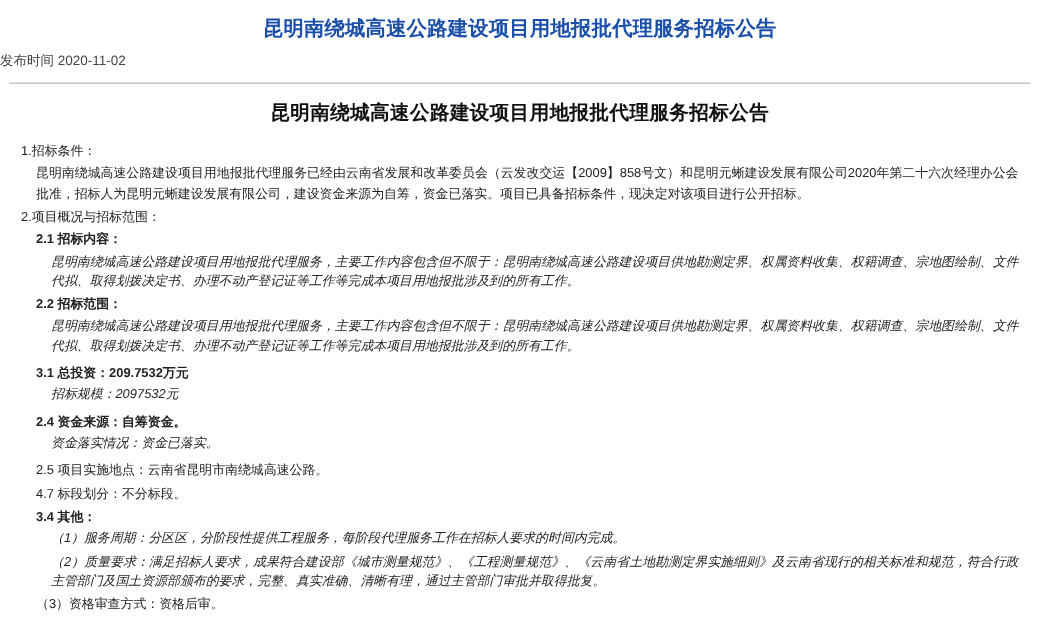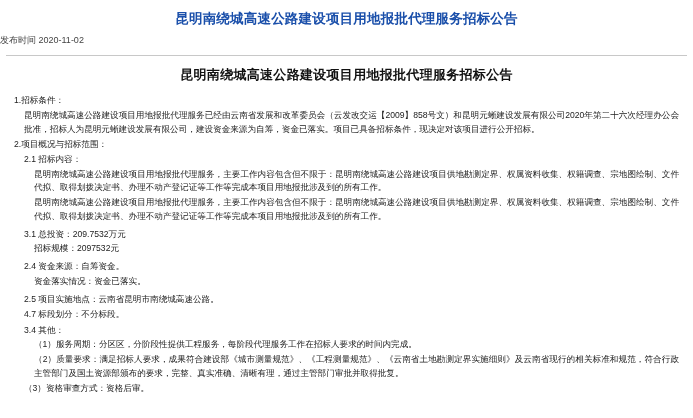--- a/index.html
+++ b/index.html
@@ -54,22 +54,22 @@
   }
   .para {
     font-size: 8.6px;
     line-height: 1.55;
     color: #222222;
     margin: 0 0 2px 0;
     text-align: justify;
   }
   .lv0 { padding-left: 0px; }
   .lv1 { padding-left: 10px; }
-  .lv2 { padding-left: 20px; }
-  .tight { margin-bottom: 1px; }
+  .lv2 { padding-left: 20px; font-style: italic; }
+  .tight { margin-bottom: 1px; font-weight: bold; }
   .spacer-sm { height: 3px; }
 </style>
 </head>
 <body>
 
 <div class="page">
 
   <div class="header-title">昆明南绕城高速公路建设项目用地报批代理服务招标公告</div>
 
   <div class="publish-time">
@@ -80,20 +80,21 @@
   <hr class="divider">
 
   <div class="doc-body">
     <div class="doc-title">昆明南绕城高速公路建设项目用地报批代理服务招标公告</div>
 
     <p class="para lv0">1.招标条件：</p>
     <p class="para lv1">昆明南绕城高速公路建设项目用地报批代理服务已经由云南省发展和改革委员会（云发改交运【2009】858号文）和昆明元蜥建设发展有限公司2020年第二十六次经理办公会批准，招标人为昆明元蜥建设发展有限公司，建设资金来源为自筹，资金已落实。项目已具备招标条件，现决定对该项目进行公开招标。</p>
     <p class="para lv0">2.项目概况与招标范围：</p>
     <p class="para lv1 tight">2.1 招标内容：</p>
     <p class="para lv2">昆明南绕城高速公路建设项目用地报批代理服务，主要工作内容包含但不限于：昆明南绕城高速公路建设项目供地勘测定界、权属资料收集、权籍调查、宗地图绘制、文件代拟、取得划拨决定书、办理不动产登记证等工作等完成本项目用地报批涉及到的所有工作。</p>
+    <p class="para lv1 tight">2.2 招标范围：</p>
     <p class="para lv2">昆明南绕城高速公路建设项目用地报批代理服务，主要工作内容包含但不限于：昆明南绕城高速公路建设项目供地勘测定界、权属资料收集、权籍调查、宗地图绘制、文件代拟、取得划拨决定书、办理不动产登记证等工作等完成本项目用地报批涉及到的所有工作。</p>
     <div class="spacer-sm"></div>
     <p class="para lv1 tight">3.1 总投资：209.7532万元</p>
     <p class="para lv2">招标规模：2097532元</p>
     <div class="spacer-sm"></div>
     <p class="para lv1 tight">2.4 资金来源：自筹资金。</p>
     <p class="para lv2">资金落实情况：资金已落实。</p>
     <div class="spacer-sm"></div>
     <p class="para lv1">2.5 项目实施地点：云南省昆明市南绕城高速公路。</p>
     <p class="para lv1">4.7 标段划分：不分标段。</p>

